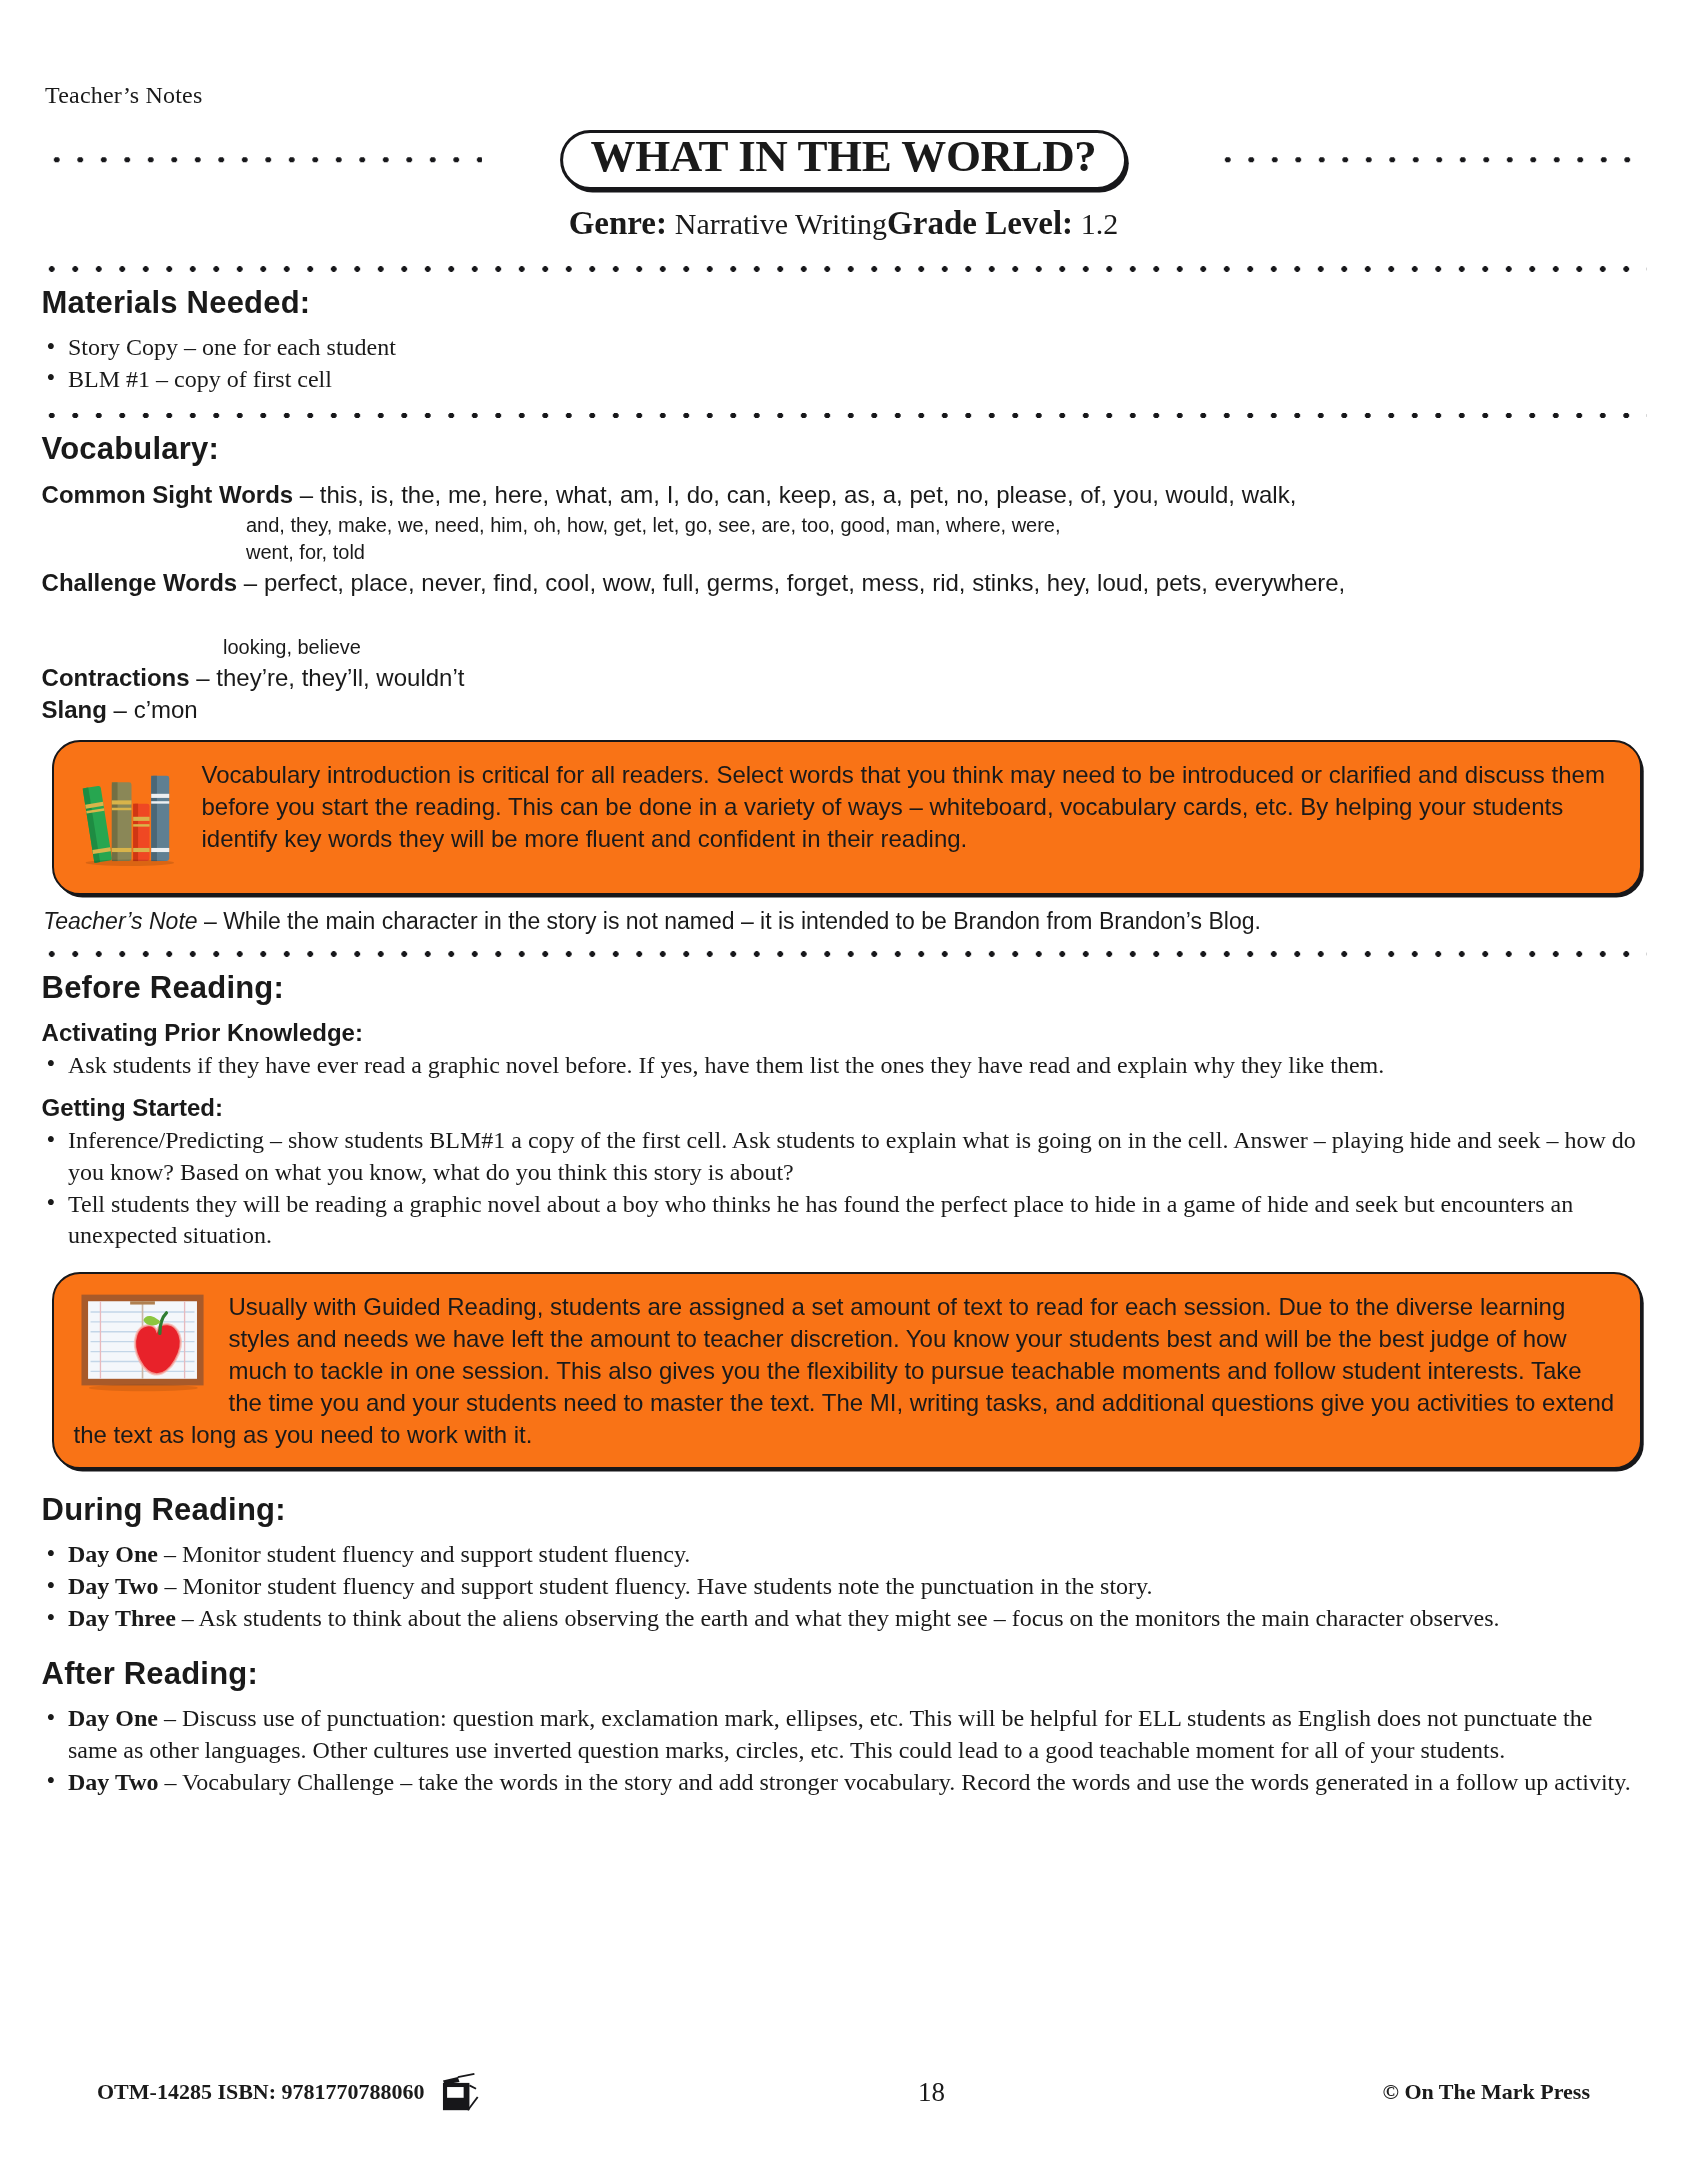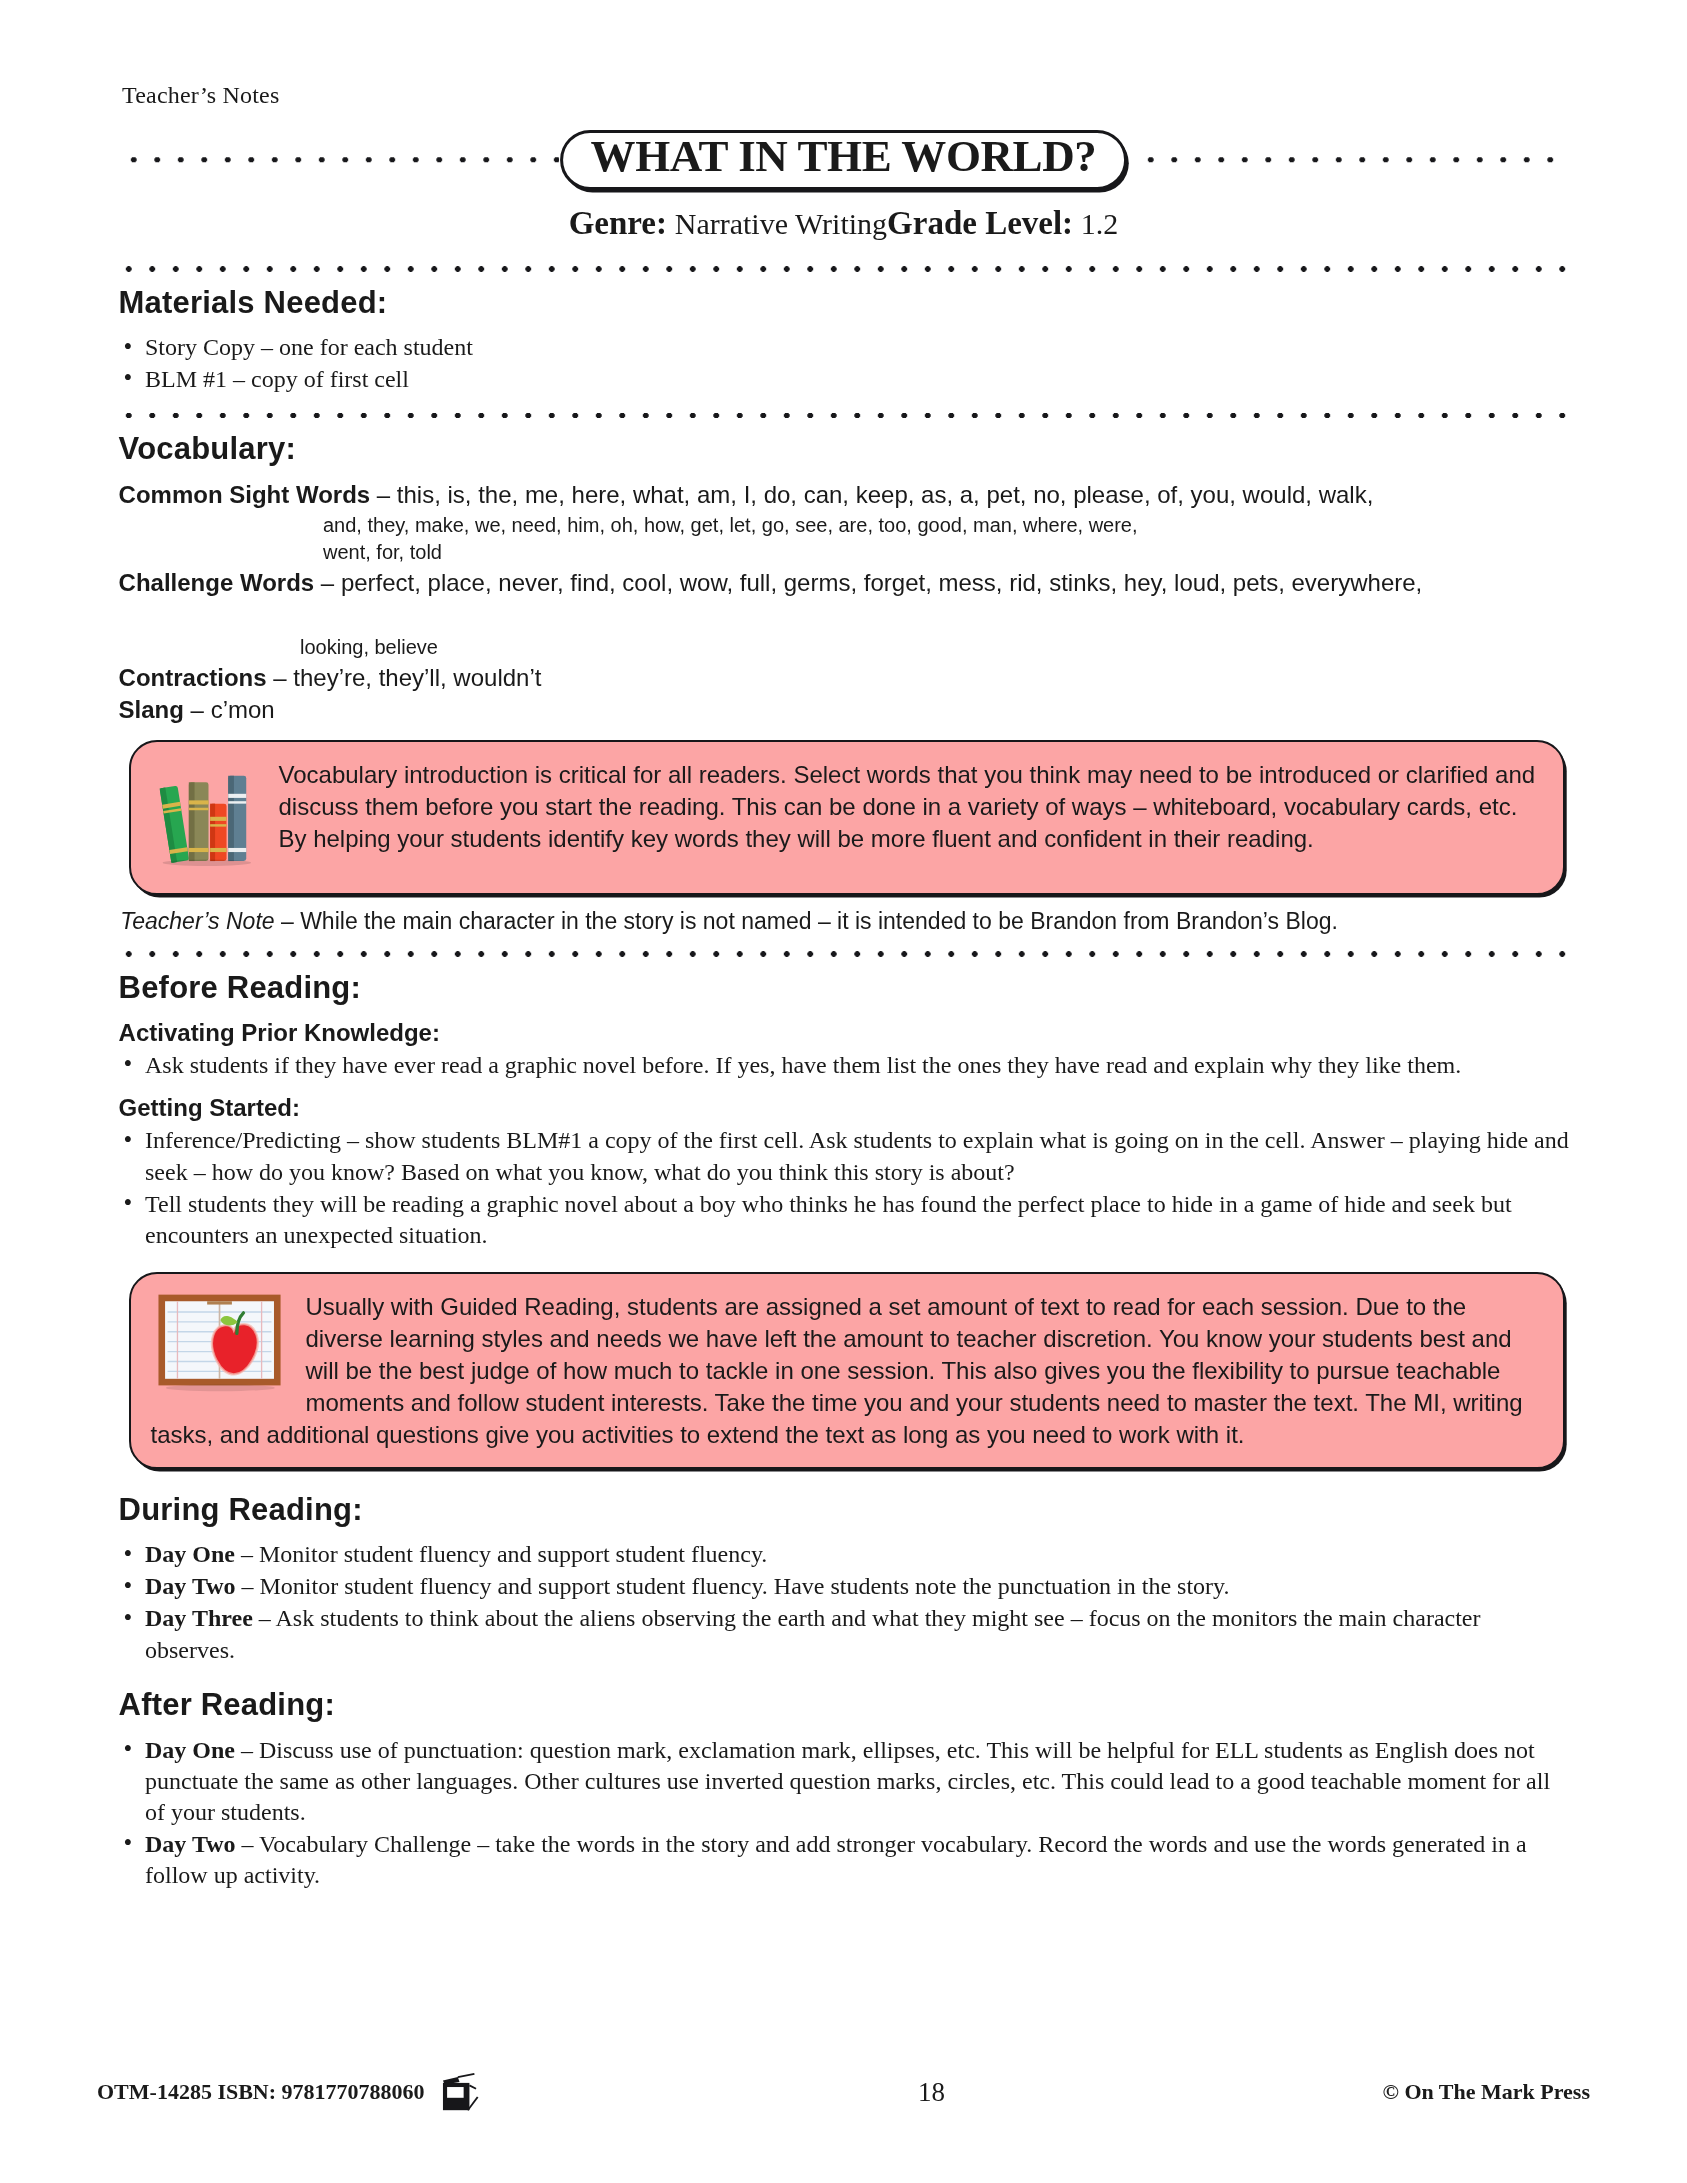--- a/index.html
+++ b/index.html
@@ -8,21 +8,21 @@
     background: #ffffff;
   }
   .page {
     position: relative;
     width: 1687px;
     height: 2183px;
     background: #ffffff;
     font-family: "Liberation Sans", sans-serif;
     color: #1a1a1a;
     box-sizing: border-box;
-    padding: 0 117px;
+    padding: 0 40px;
     overflow: hidden;
   }
 
   
   .dotted-rule {
     height: 11.5px;
     margin: 6.6px 0 5px 0;
     background-image: radial-gradient(circle, #17171a 2.6px, rgba(0,0,0,0) 3px);
     background-size: 23.5px 11.5px;
     background-position: 0 50%;
@@ -138,21 +138,21 @@
     margin: 0 0 1.6px 0;
   }
 
   
   .callout {
     border: 2.5px solid #17171a;
     border-radius: 28px;
     margin: 15px 5px 8.2px 11.5px;
     padding: 16.5px 21.4px 16.5px 20px;
     box-shadow: 2.5px 3.3px 0 -0.8px #17171a;
-    background: #fca5a5;
+    background: #f97316;
     font-size: 24px;
     line-height: 1.33;
   }
   .callout p { margin: 0; }
   .callout .icon-float {
     float: left;
     margin: 1.6px 18px 3.3px 5px;
   }
   .callout .clearfix::after { content: ""; display: block; clear: both; }
 

